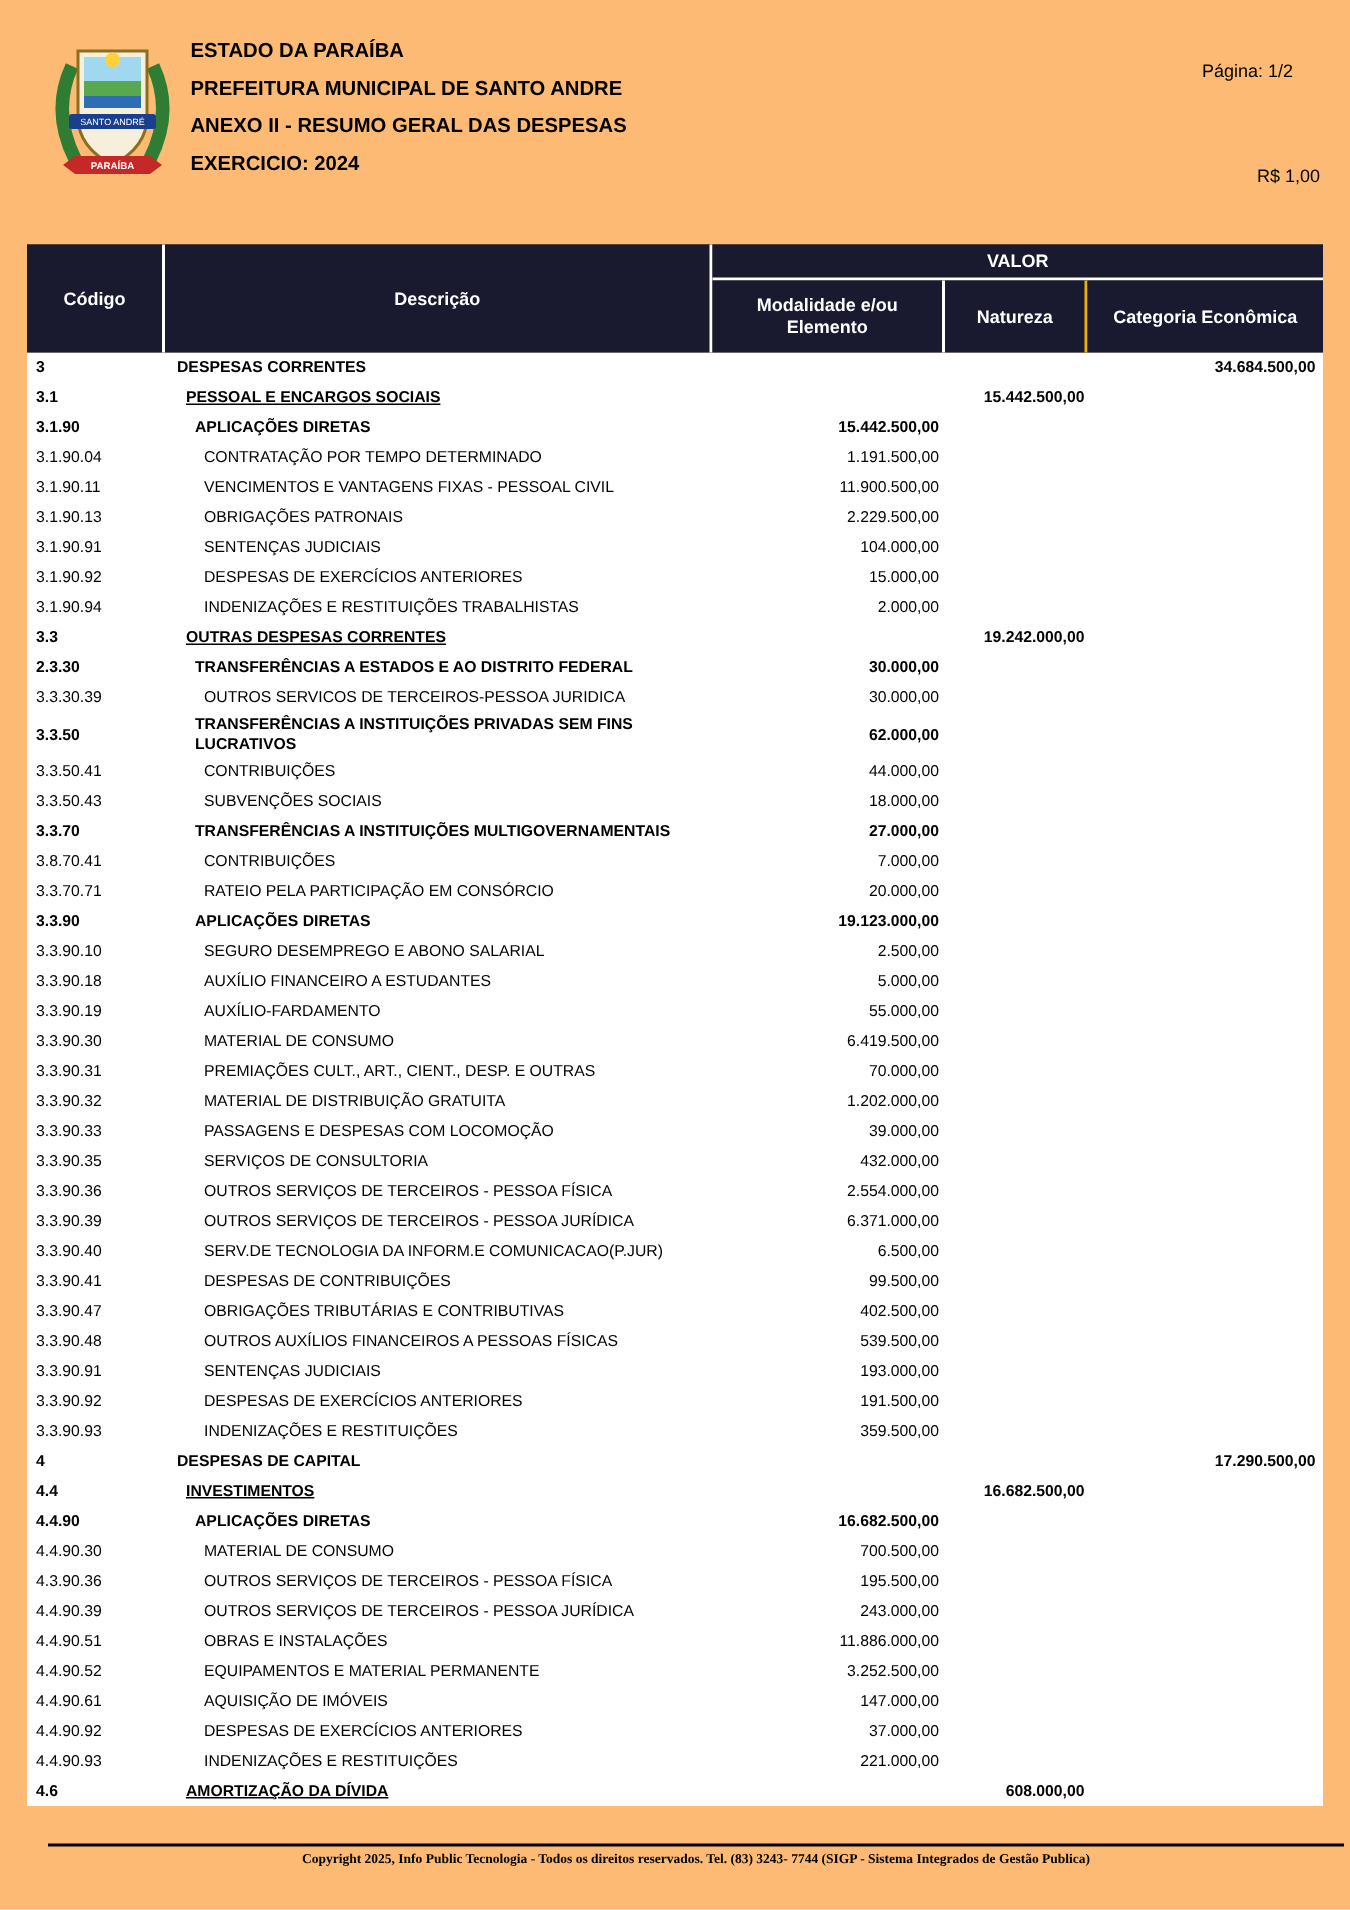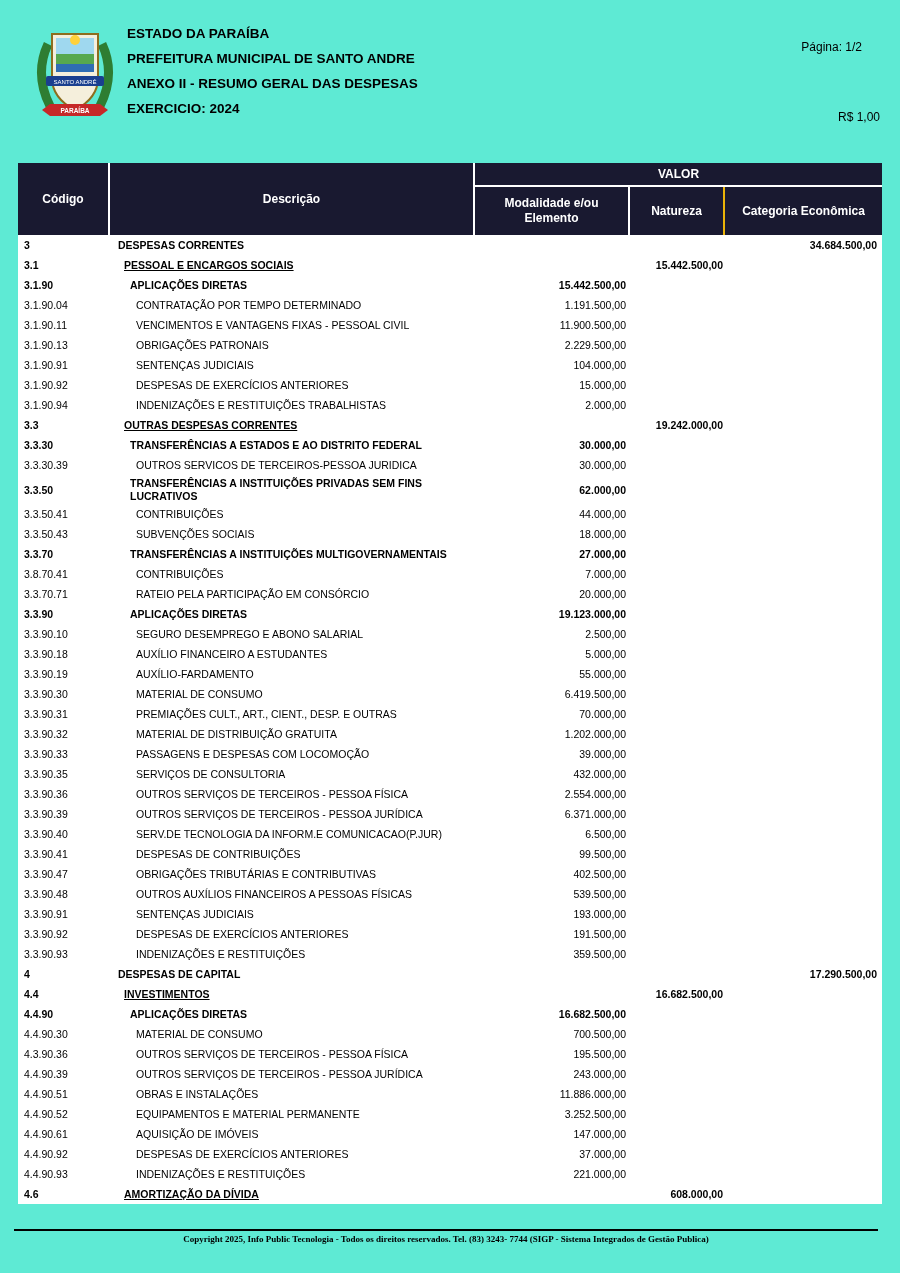--- a/index.html
+++ b/index.html
@@ -1,19 +1,19 @@
 <!DOCTYPE html>
 <html style="--header-bg: #191930;"><head>
 <meta charset="utf-8">
 <style>
   * { margin:0; padding:0; box-sizing:border-box; }
   html,body { background:#e8e8e8; }
   body { font-family:"Liberation Sans", sans-serif; color:#000; }
   .page {
-    position:relative; width:900px; height:1273px; background:#5eead4;
+    position:relative; width:900px; height:1273px; background:#fdba74;
     margin:0 auto; overflow:hidden;
   }
 
   
   .report-header { position:absolute; top:24px; left:32px; right:18px; height:110px; }
   .logo { position:absolute; left:0; top:2px; width:86px; height:98px; }
   .titles { position:absolute; left:95px; top:2px; }
   .title-line { font-weight:bold; font-size:13.5px; margin-bottom:10px; white-space:nowrap; }
   .page-number { position:absolute; top:16px; right:20px; font-size:12px; }
   .currency-unit { position:absolute; top:86px; right:2px; font-size:12px; }
@@ -53,21 +53,21 @@
   .lvl2 .cell-desc { padding-left:14px;text-decoration:underline; }
   .lvl3 .cell-desc { padding-left:20px; }
   .lvl4 .cell-desc { padding-left:26px; }
   .cell-val { text-align:right; white-space:nowrap; }
   .cell-mod { padding-right:4px; }
   .cell-nat { padding-right:2px; }
   .cell-cat { padding-right:5px; }
 
   
   .report-footer {
-    position:absolute; left:14px; top:1229px; width:864px;
+    position:absolute; left:32px; top:1229px; width:864px;
     border-top:2px solid #000; padding-top:3px;
     text-align:center;
     font-family:"Liberation Serif", serif; font-weight:bold; font-size:9px;
   }
 </style>
 </head>
 <body>
 
 <div class="page">
 
@@ -171,21 +171,21 @@
           <div class="cell-val cell-cat"></div>
         </div>
         <div class="trow lvl2 bold">
           <div class="cell-codigo">3.3</div>
           <div class="cell-desc">OUTRAS DESPESAS CORRENTES</div>
           <div class="cell-val cell-mod"></div>
           <div class="cell-val cell-nat">19.242.000,00</div>
           <div class="cell-val cell-cat"></div>
         </div>
         <div class="trow lvl3 bold">
-          <div class="cell-codigo">3.3.30</div>
+          <div class="cell-codigo">2.3.30</div>
           <div class="cell-desc">TRANSFERÊNCIAS A ESTADOS E AO DISTRITO FEDERAL</div>
           <div class="cell-val cell-mod">30.000,00</div>
           <div class="cell-val cell-nat"></div>
           <div class="cell-val cell-cat"></div>
         </div>
         <div class="trow lvl4">
           <div class="cell-codigo">3.3.30.39</div>
           <div class="cell-desc">OUTROS SERVICOS DE TERCEIROS-PESSOA JURIDICA</div>
           <div class="cell-val cell-mod">30.000,00</div>
           <div class="cell-val cell-nat"></div>

